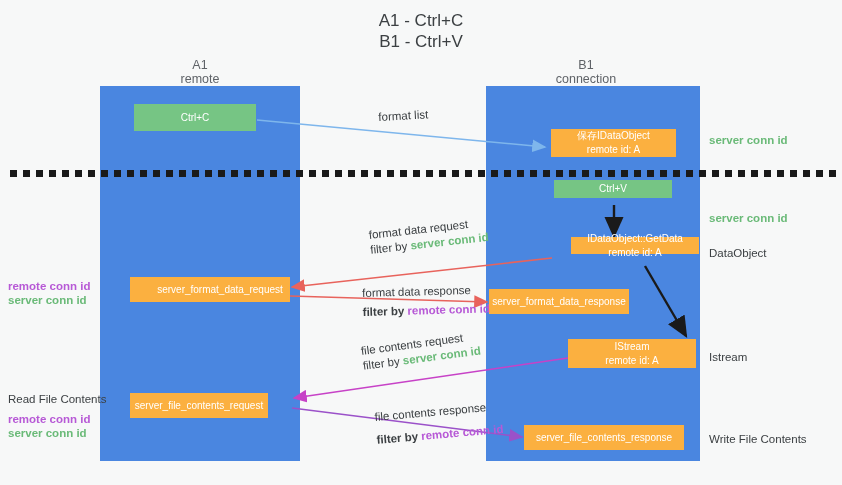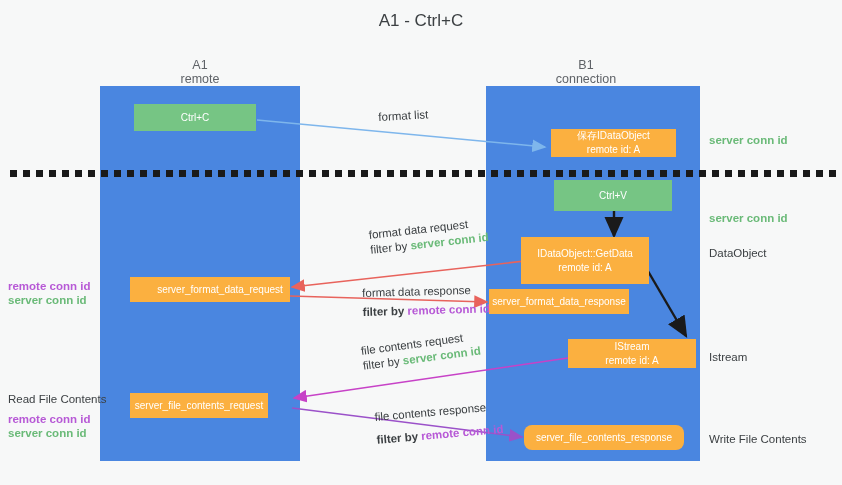--- a/index.html
+++ b/index.html
@@ -60,20 +60,21 @@
 
   svg.arrows{position:absolute;left:0;top:0;width:842px;height:485px;overflow:visible;}
 </style>
 </head>
 <body>
 
 <div id="stage">
 
   <div class="title">
     <div>A1 - Ctrl+C</div>
+    <div>B1 - Ctrl+V</div>
   </div>
 
   <div class="col-head" style="left:100px;top:58px;">
     <span class="big">A1</span>
     <span class="sub">remote</span>
   </div>
   <div class="col-head" style="left:486px;top:58px;">
     <span class="big">B1</span>
     <span class="sub">connection</span>
   </div>
@@ -127,39 +128,39 @@
 
   <div class="box orange" style="left:130px;top:393px;width:138px;height:25px;">
     <span>server_file_contents_request</span>
   </div>
 
   <div class="box orange" style="left:551px;top:129px;width:125px;height:28px;">
     <span>保存IDataObject</span>
     <span class="l2">remote id: A</span>
   </div>
 
-  <div class="box green" style="left:554px;top:180px;width:118px;height:31px;">
+  <div class="box green" style="left:554px;top:180px;width:118px;height:18px;">
     <span>Ctrl+V</span>
   </div>
 
-  <div class="box orange" style="left:521px;top:237px;width:128px;height:47px;">
+  <div class="box orange" style="left:571px;top:237px;width:128px;height:17px;">
     <span>IDataObject::GetData</span>
     <span class="l2">remote id: A</span>
   </div>
 
   <div class="box orange" style="left:568px;top:339px;width:128px;height:29px;">
     <span>IStream</span>
     <span class="l2">remote id: A</span>
   </div>
 
   <div class="box orange" style="left:489px;top:289px;width:140px;height:25px;">
     <span>server_format_data_response</span>
   </div>
 
-  <div class="box orange" style="left:524px;top:425px;width:160px;height:25px;border-radius:8px;">
+  <div class="box orange" style="left:524px;top:425px;width:160px;height:25px;">
     <span>server_file_contents_response</span>
   </div>
 
   <div class="flowlbl rot" style="left:378px;top:110px;transform:rotate(-3.2deg);">
     <span>format list</span>
   </div>
 
   <div class="flowlbl rot" style="left:368px;top:228px;transform:rotate(-6.3deg);">
     <div>format data request</div>
     <div><span>filter by </span><span class="g">server conn id</span></div>

